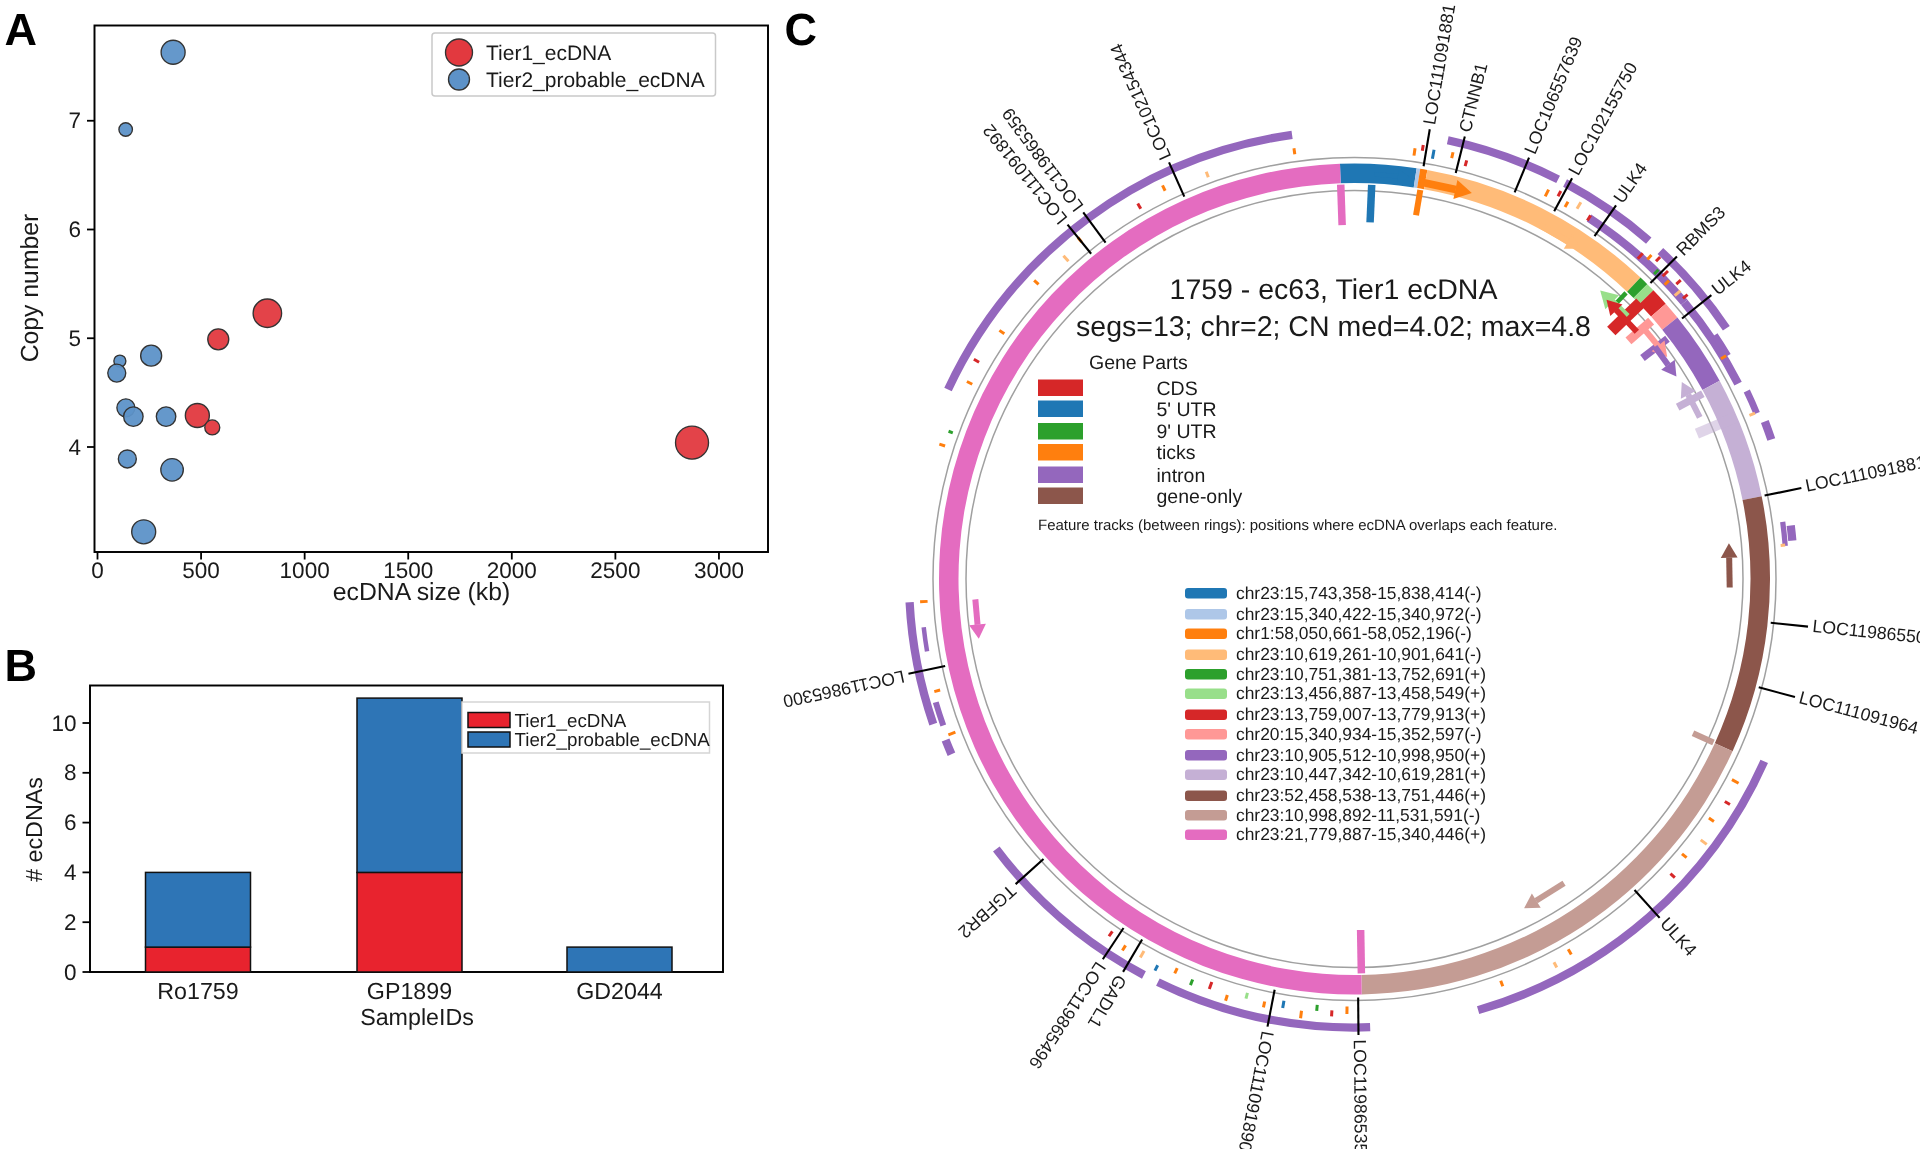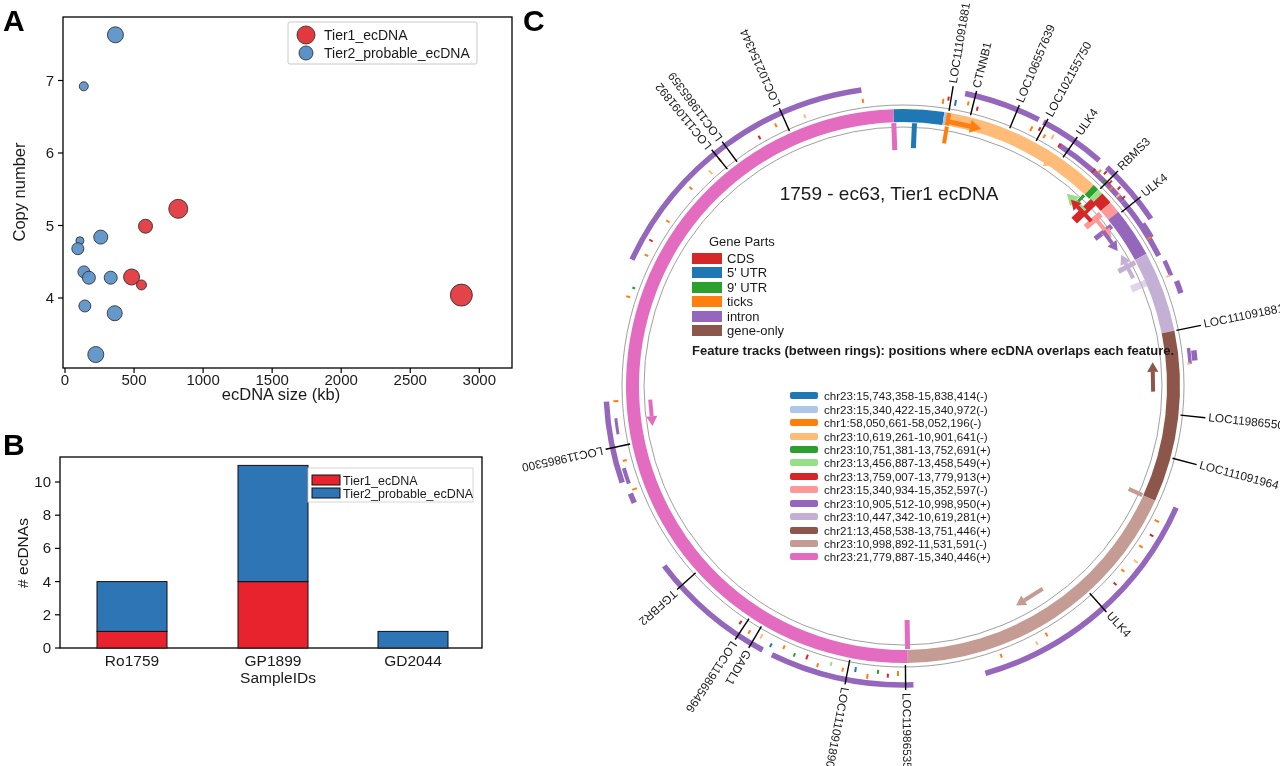--- a/index.html
+++ b/index.html
@@ -3,24 +3,24 @@
 <meta charset="utf-8">
 <style>
   html,body{margin:0;padding:0;background:#fff;}
   #root{position:relative;width:1280px;height:766px;background:#fff;overflow:hidden;
         font-family:"Liberation Sans", sans-serif;color:#1a1a1a;}
   svg{position:absolute;overflow:visible;}
   .panel-letter{position:absolute;font-size:30px;font-weight:bold;color:#000;}
   #c-title{position:absolute;left:600px;top:181px;width:578px;text-align:center;
            font-size:19px;line-height:25px;color:#1a1a1a;}
   #c-geneparts{position:absolute;left:692px;top:234px;font-size:13px;}
-  #c-geneparts .gp-title{margin-left:17px;margin-bottom:2px;}
-  .gp-row{display:flex;align-items:center;height:14.5px;}
+  #c-geneparts .gp-title{margin-left:34px;margin-bottom:2px;}
+  .gp-row{display:flex;align-items:center;height:14.5px;gap:44px;}
   .gp-swatch{width:30px;height:11px;margin-right:5px;flex:0 0 auto;}
-  #c-notes{position:absolute;left:692px;top:343px;font-size:13px;line-height:16.5px;width:575px;font-weight:bold;}
+  #c-notes{position:absolute;left:692px;top:343px;font-size:10px;line-height:16.5px;width:575px;}
   #c-seglist{position:absolute;left:790px;top:389px;font-size:11.6px;}
   .seg-row{display:flex;align-items:center;height:13.45px;text-align:center;}
   .seg-swatch{width:28px;height:7px;margin-right:6px;border-radius:2px;flex:0 0 auto;}
 </style>
 </head>
 <body>
 
 <div id="root">
   <div class="panel-letter" style="left:3px;top:4px;">A</div>
   <div class="panel-letter" style="left:3px;top:428px;">B</div>
@@ -269,20 +269,21 @@
       <line x1="207.41961089709525" y1="169.17627675350522" x2="191.6866011208493" y2="149.74762771708095" stroke="#000" stroke-width="1.4"></line>
       <text x="189.7986399476998" y="147.41618983271005" font-size="11.8" font-family="&quot;Liberation Sans&quot;, sans-serif" fill="#1a1a1a" transform="rotate(231 189.7986399476998 147.41618983271005)" text-anchor="start" dominant-baseline="middle">LOC111091892</text>
       <line x1="217.04444249637584" y1="161.72393588779633" x2="202.17387282759233" y2="141.62751437236588" stroke="#000" stroke-width="1.4"></line>
       <text x="200.3894044673383" y="139.21594379051422" font-size="11.8" font-family="&quot;Liberation Sans&quot;, sans-serif" fill="#1a1a1a" transform="rotate(233.5 200.3894044673383 139.21594379051422)" text-anchor="start" dominant-baseline="middle">LOC119865359</text>
       <line x1="269.52047658185177" y1="131.12081731771434" x2="259.35206050495674" y2="108.2821808766493" stroke="#000" stroke-width="1.4"></line>
       <text x="258.13185057572935" y="105.54154450372152" font-size="11.8" font-family="&quot;Liberation Sans&quot;, sans-serif" fill="#1a1a1a" transform="rotate(246 258.13185057572935 105.54154450372152)" text-anchor="start" dominant-baseline="middle">LOC102154344</text>
     </svg>
 
   <div id="c-title">
     <div>1759 - ec63, Tier1 ecDNA</div>
+    <div>segs=13; chr=2; CN med=4.02; max=4.8</div>
   </div>
 
   <div id="c-geneparts">
     <div class="gp-title">Gene Parts</div>
     <div id="gp-rows">
         <div class="gp-row">
           <div class="gp-swatch" style="background: rgb(214, 39, 40);"></div>
           <span>CDS</span>
         </div>
         <div class="gp-row">
@@ -336,33 +337,33 @@
       <div class="seg-row">
         <div class="seg-swatch" style="background: rgb(152, 223, 138);"></div>
         <span>chr23:13,456,887-13,458,549(+)</span>
       </div>
       <div class="seg-row">
         <div class="seg-swatch" style="background: rgb(214, 39, 40);"></div>
         <span>chr23:13,759,007-13,779,913(+)</span>
       </div>
       <div class="seg-row">
         <div class="seg-swatch" style="background: rgb(255, 152, 150);"></div>
-        <span>chr23:15,340,934-15,352,597(-)</span>
+        <span>chr20:15,340,934-15,352,597(-)</span>
       </div>
       <div class="seg-row">
         <div class="seg-swatch" style="background: rgb(148, 103, 189);"></div>
         <span>chr23:10,905,512-10,998,950(+)</span>
       </div>
       <div class="seg-row">
         <div class="seg-swatch" style="background: rgb(197, 176, 213);"></div>
         <span>chr23:10,447,342-10,619,281(+)</span>
       </div>
       <div class="seg-row">
         <div class="seg-swatch" style="background: rgb(140, 86, 75);"></div>
-        <span>chr21:13,458,538-13,751,446(+)</span>
+        <span>chr23:52,458,538-13,751,446(+)</span>
       </div>
       <div class="seg-row">
         <div class="seg-swatch" style="background: rgb(196, 156, 148);"></div>
         <span>chr23:10,998,892-11,531,591(-)</span>
       </div>
       <div class="seg-row">
         <div class="seg-swatch" style="background: rgb(228, 108, 192);"></div>
         <span>chr23:21,779,887-15,340,446(+)</span>
       </div>
     </div>

